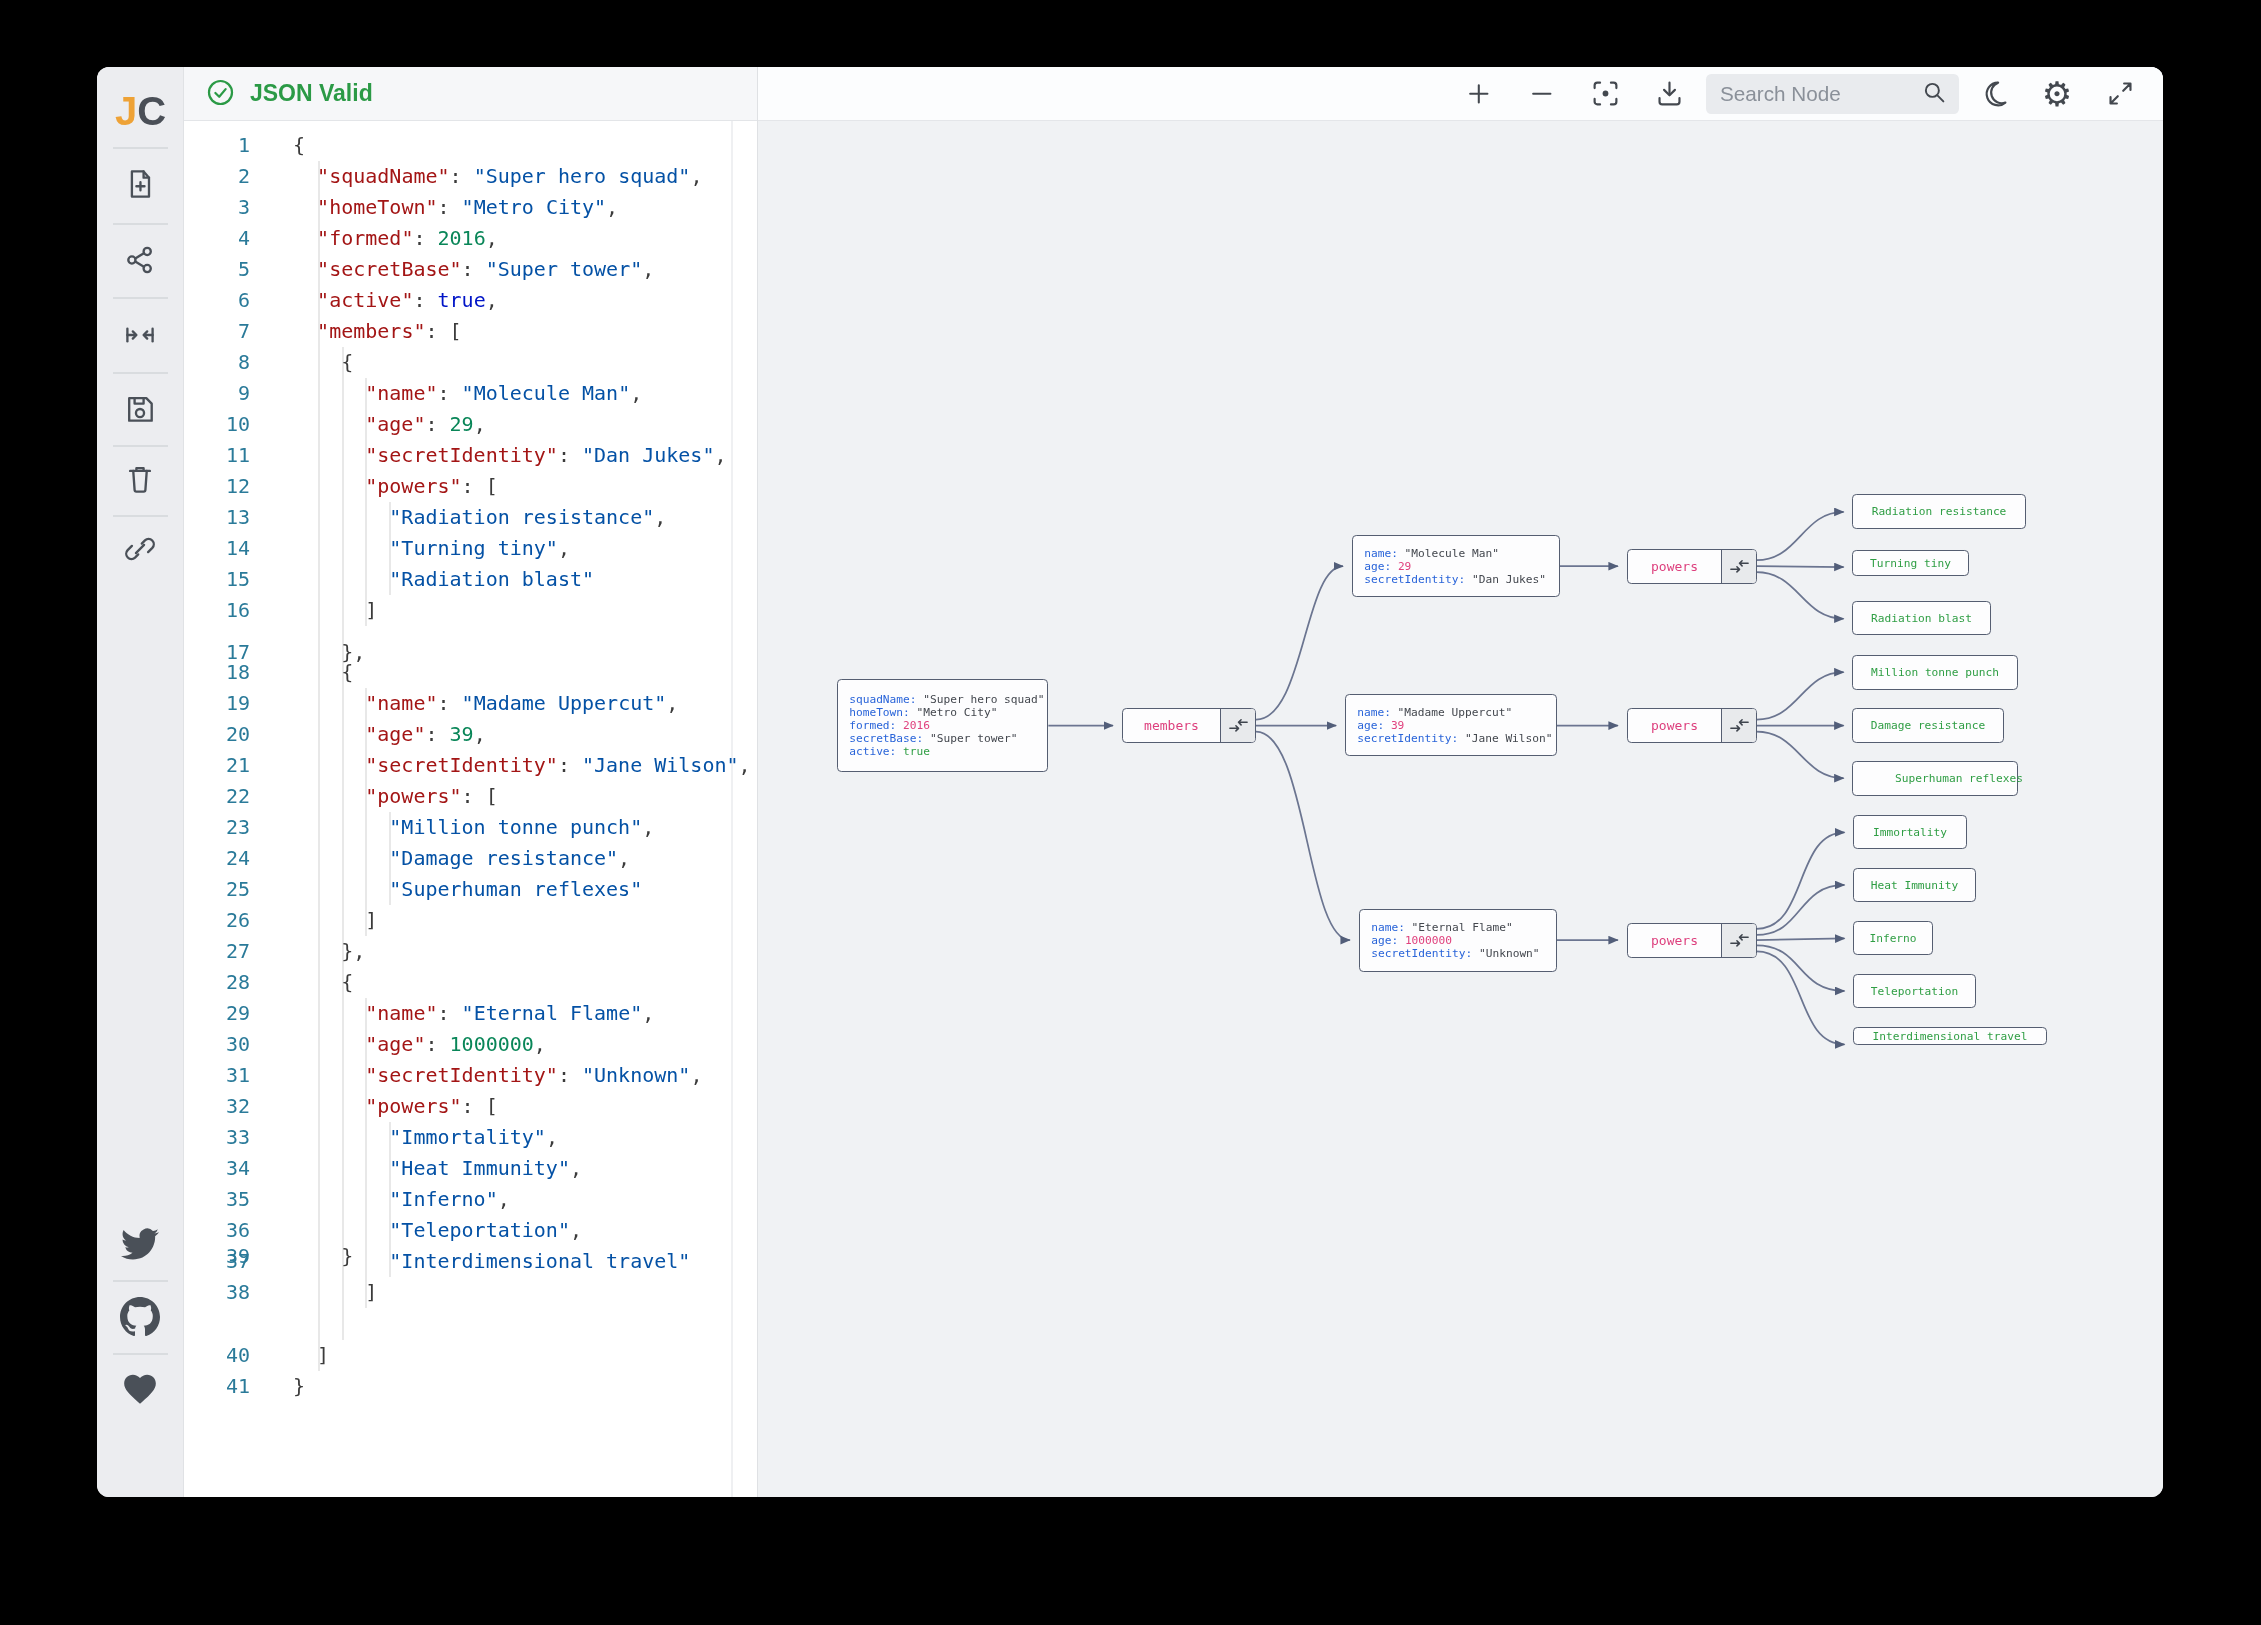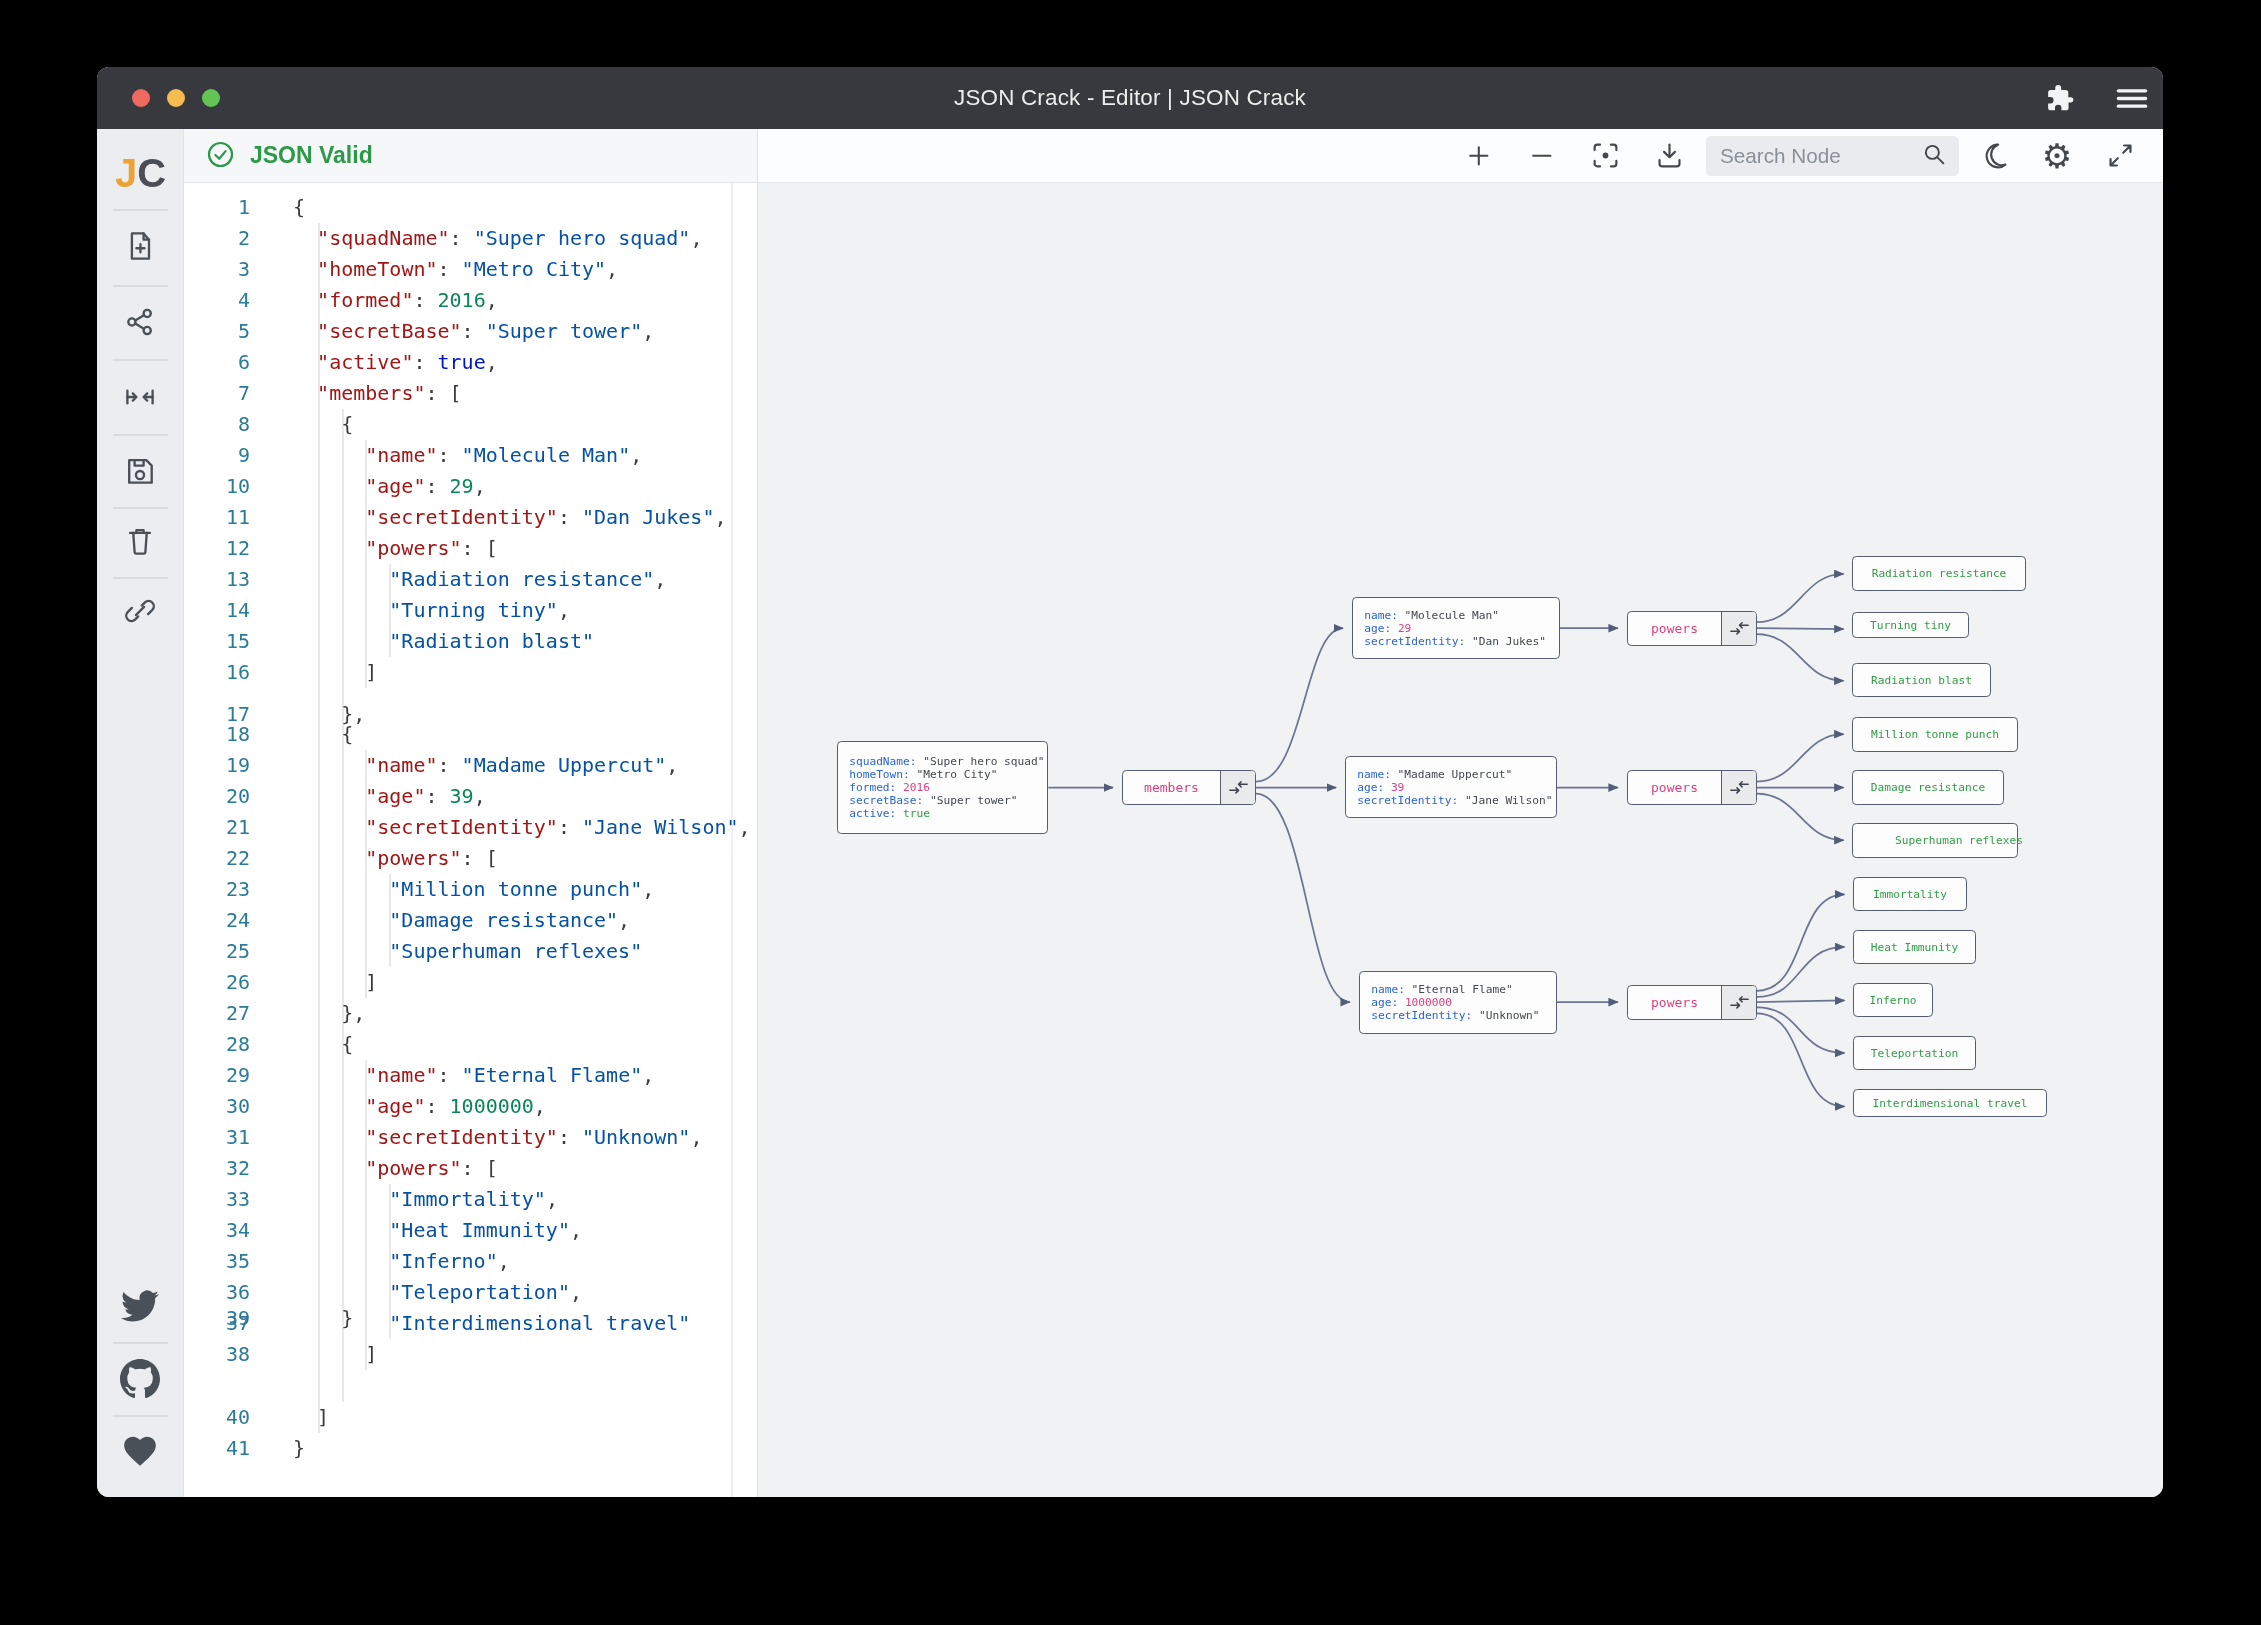--- a/index.html
+++ b/index.html
@@ -60,44 +60,20 @@
   .glabel-node{display:flex;padding:0;overflow:hidden;}
   .glabel{flex:1;display:flex;align-items:center;justify-content:center;color:#dd3f7d;font-size:13px;}
   .gbtn{width:34px;flex:none;background:#e8eaec;border-left:1.7px solid #555e71;
         display:flex;align-items:center;justify-content:center;}
 </style>
 </head>
 <body>
 
 <div class="window">
 
-  <div class="titlebar">
-    <div class="traffic">
-      <div class="light" style="background:#ee6a5f"></div>
-      <div class="light" style="background:#f5bd4f"></div>
-      <div class="light" style="background:#61c454"></div>
-    </div>
-    <div class="title-text">JSON Crack - Editor | JSON Crack</div>
-    <div class="tb-right">
-      <span class="tb-icon">
-        <svg width="31" height="31" viewBox="0 0 24 24">
-            <path fill="#f2f3f4" d="M20.5 11h-1.7V7.3c0-1-.8-1.8-1.8-1.8h-3.7V3.8a2.3 2.3 0 1 0-4.6 0v1.7H5c-1 0-1.8.8-1.8 1.8v3.5h1.7a2.5 2.5 0 1 1 0 5H3.2v3.5c0 1 .8 1.8 1.8 1.8h3.5v-1.7a2.5 2.5 0 1 1 5 0v1.7h3.7c1 0 1.8-.8 1.8-1.8V15h1.7a2 2 0 1 0 0-4z"></path>
-          </svg>
-      </span>
-      <span class="tb-icon">
-        <svg width="34" height="29" viewBox="0 0 40 34">
-          <g stroke="#f2f3f4" stroke-width="4" stroke-linecap="round">
-            <line x1="4" y1="8" x2="36" y2="8"></line>
-              <line x1="4" y1="17" x2="36" y2="17"></line>
-              <line x1="4" y1="26" x2="36" y2="26"></line>
-          </g>
-        </svg>
-      </span>
-    </div>
-  </div>
 
   <div class="content">
 
     <div class="sidebar">
       <div class="sb-item" style="top:20.7px">
         <span class="logo-j">J</span>
           <span class="logo-c">C</span>
       </div>
       <div class="sb-div" style="top:80px"></div>
 
@@ -402,18 +378,18 @@
                   <path d="M21 5 H11 M14 2 L11 5 L14 8"></path>
                   <path d="M1 12 H11 M8 9 L11 12 L8 15"></path>
                 </g>
               </svg>
             </span>
           </div>
           <div class="gnode gleaf" style="left: 1095px; top: 748px; width: 114px; height: 34px;">Immortality</div>
           <div class="gnode gleaf" style="left: 1095px; top: 801px; width: 123px; height: 34px;">Heat Immunity</div>
           <div class="gnode gleaf" style="left: 1095px; top: 854px; width: 80px; height: 34px;">Inferno</div>
           <div class="gnode gleaf" style="left: 1095px; top: 907px; width: 123px; height: 34px;">Teleportation</div>
-          <div class="gnode gleaf" style="left: 1095px; top: 960px; width: 194px; height: 28px;">Interdimensional travel</div>
+          <div class="gnode gleaf" style="left: 1095px; top: 960px; width: 194px; height: 18px;">Interdimensional travel</div>
         </div>
     </div>
   </div>
 </div>
 
 
 </body></html>

